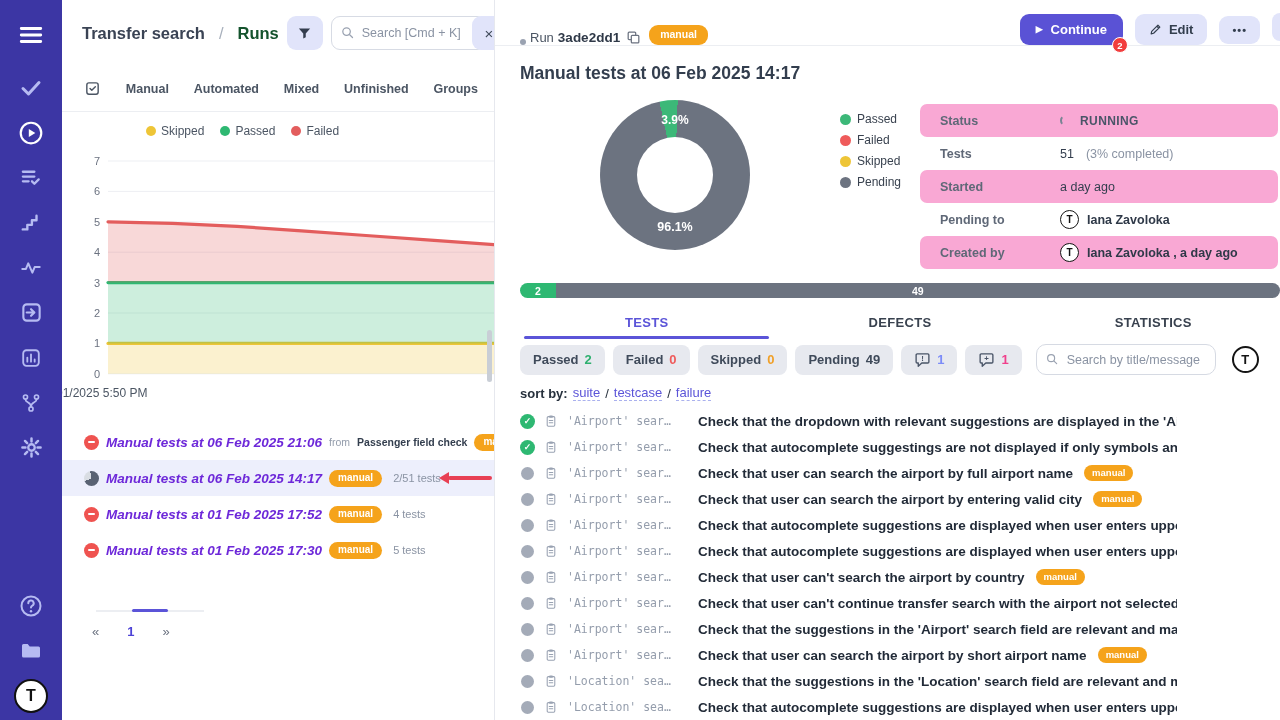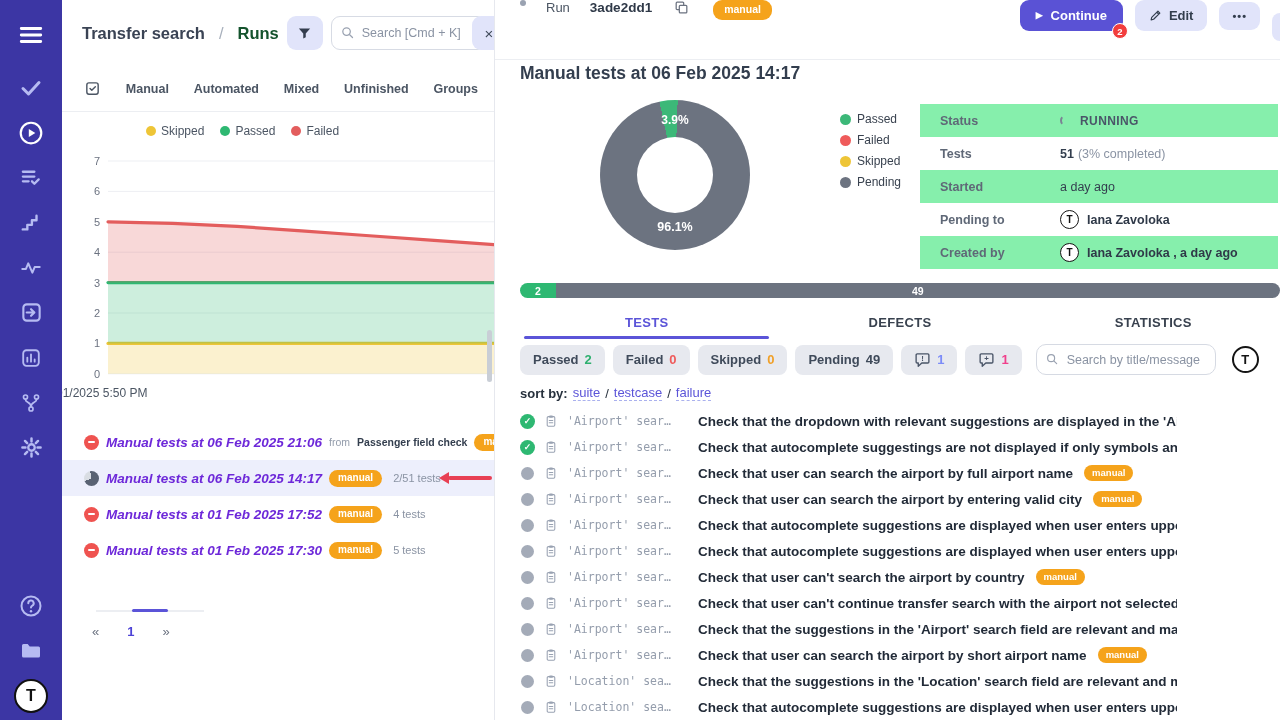--- a/index.html
+++ b/index.html
@@ -60,21 +60,21 @@
   .pagination { margin-top:42px; }
   .pag-rule { position:relative; width:108px; height:2px; background:#eceef2; margin-left:34px; }
   .pag-active { position:absolute; left:36px; top:-1px; width:36px; height:3px; background:#5b54d8; border-radius:2px; }
   .pag-btns { display:flex; gap:28px; margin:12px 0 0 30px; align-items:center; }
   .pag-btn { background:none; border:none; font-size:13px; color:#6b7280; cursor:pointer; font-family:"Liberation Sans",sans-serif; }
   .pag-cur { color:#4d42d6; font-weight:700; }
   .lp-scrollbar { position:absolute; right:2px; top:330px; width:5px; height:52px; background:#c9ced6; border-radius:3px; }
 
   
   .right-panel { flex:1; position:relative; overflow:hidden; background:#fff; }
-  .run-header { position:absolute; top:0; left:0; right:0; height:60px; border-bottom:1px solid #eceef2; display:flex; align-items:flex-start; padding:0 20px 0 25px; gap:20px; }
+  .run-header { position:absolute; top:0; left:0; right:0; height:46px; border-bottom:1px solid #eceef2; display:flex; align-items:flex-end; padding:0 20px 0 25px; gap:4px; }
   .rh-dot { width:6px; height:6px; border-radius:50%; background:#9aa2b1; flex-shrink:0; }
   .rh-label { font-size:13px; color:#4b5563; }
   .rh-id { font-size:13.5px; font-weight:800; color:#2f3948; }
   .rh-copy { color:#6b7280; display:flex; cursor:pointer; margin-left:2px; }
   .badge-lg { font-size:10.5px; padding:3px 11px 4px; margin-left:4px; }
   .rh-actions { margin-left:auto; display:flex; gap:12px; align-items:center; }
   .btn-continue { position:relative; background:#5a52d5; color:#fff; border:none; border-radius:9px; padding:8px 16px; font-size:13px; font-weight:700; display:flex; align-items:center; gap:8px; cursor:pointer; font-family:"Liberation Sans",sans-serif; }
   .play-tri { font-size:9px; line-height:1; }
   .btn-badge { position:absolute; right:-5px; bottom:-8px; width:16px; height:16px; background:#f23d3d; border:1.5px solid #fff; border-radius:50%; color:#fff; font-size:9.5px; font-weight:700; display:flex; align-items:center; justify-content:center; }
   .btn-light { background:#e1e4fa; color:#333e4e; border:none; border-radius:9px; padding:8px 14px; font-size:13px; font-weight:700; display:flex; align-items:center; gap:7px; cursor:pointer; font-family:"Liberation Sans",sans-serif; }
@@ -87,24 +87,24 @@
   .donut::after { content:""; position:absolute; left:50%; top:50%; width:76px; height:76px; margin:-38px 0 0 -38px; background:#fff; border-radius:50%; }
   .donut-small { position:absolute; top:13px; left:50%; transform:translateX(-50%); color:#fff; font-size:12px; font-weight:700; z-index:2; }
   .donut-big { position:absolute; bottom:16px; left:50%; transform:translateX(-50%); color:#fff; font-size:12.5px; font-weight:700; z-index:2; }
 
   .donut-legend { position:absolute; top:112px; left:345px; display:flex; flex-direction:column; gap:7px; }
   .dl-item { display:flex; align-items:center; gap:6px; font-size:12px; color:#39424f; }
   .dl-dot { width:11px; height:11px; border-radius:50%; }
 
   .info-table { position:absolute; top:104px; left:425px; width:358px; }
   .info-row { display:flex; align-items:center; height:33px; }
-  .info-row.odd { background:#86efac; }
+  .info-row.odd { background:#f9a8d4;border-radius:7px; }
   .info-label { width:140px; padding-left:20px; font-size:12.5px; font-weight:700; color:#5f6877; flex-shrink:0; }
   .info-value { font-size:12.5px; color:#333e4e; display:flex; align-items:center; white-space:nowrap; }
-  .info-value b { font-weight:700; margin-right:4px; }
+  .info-value b { font-weight:400; margin-right:12px; }
   .muted { color:#8a93a3; }
   .run-status { font-size:12px; font-weight:700; color:#4a5568; letter-spacing:.4px; }
   .spin { display:inline-block; width:11px; height:11px; border-radius:50%; border:2px solid transparent; border-left-color:#7a8494; margin-right:9px; }
   .mini-avatar { width:19px; height:19px; border:1.6px solid #141414; border-radius:50%; color:#141414; font-size:10px; font-weight:800; display:inline-flex; align-items:center; justify-content:center; margin-right:8px; background:#fff; }
   .user-name { font-weight:700; color:#2f3948; }
 
   .progress { position:absolute; top:283px; left:25px; right:0; height:15px; border-radius:8px; overflow:hidden; display:flex; }
   .pseg { display:flex; align-items:center; justify-content:center; color:#fff; font-size:10.5px; font-weight:700; min-width:30px; }
 
   .detail-tabs { position:absolute; top:307px; left:25px; right:0; height:30px; display:flex; }

